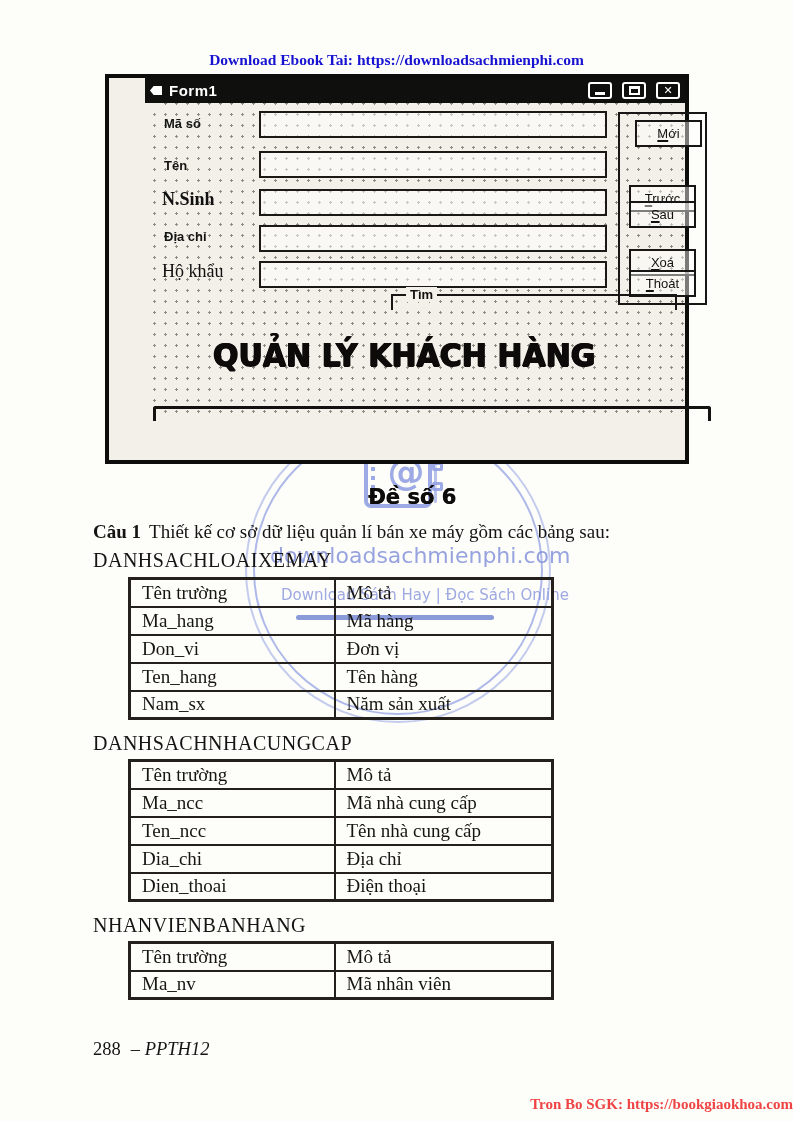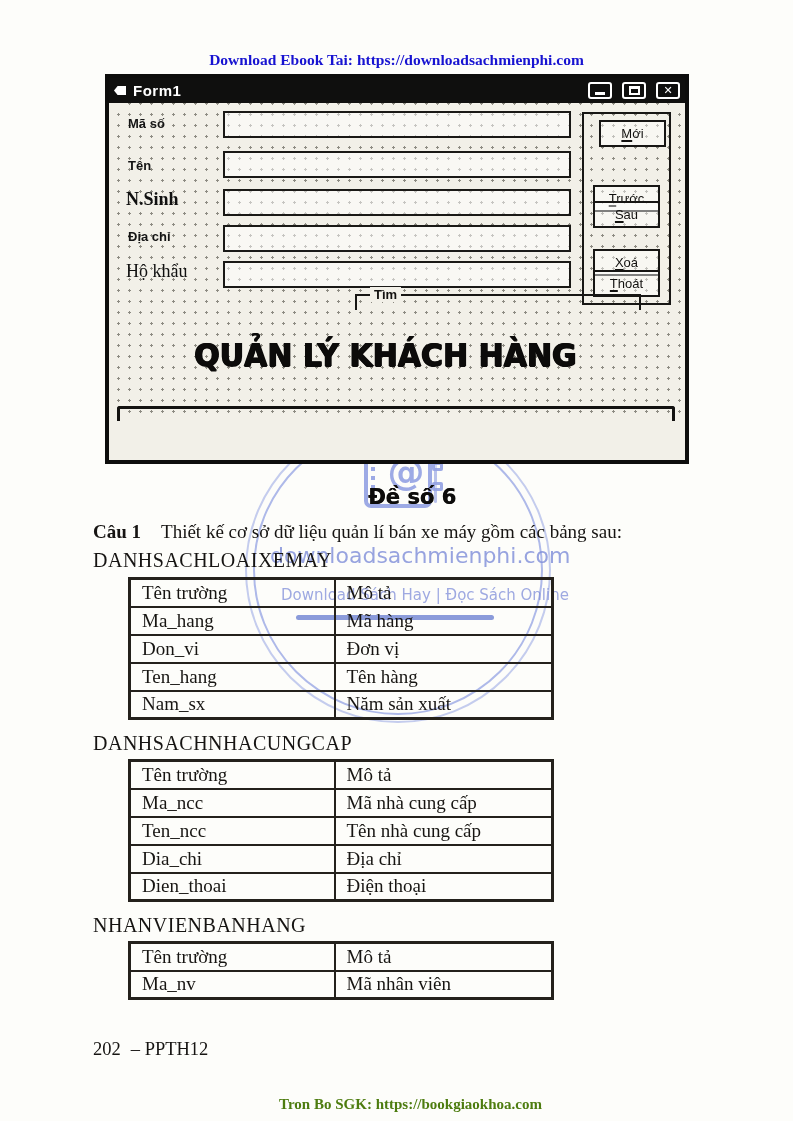--- a/index.html
+++ b/index.html
@@ -9,29 +9,29 @@
     background:#fdfdfa; overflow:hidden;
     font-family:"Liberation Serif", serif; color:#161412;
   }
   .layer-content { position:absolute; inset:0; z-index:1; }
   
   .header-link {
     position:absolute; top:3px; left:0; width:100%; text-align:center;
     font:bold 15.5px "Liberation Serif", serif; color:#1713d1;margin-top:48px;
   }
   .footer-left { position:absolute; left:93px; top:1039px; font:18.5px "Liberation Serif", serif; }
-  .footer-left .book-code { margin-left:10px; }
+  .footer-left .book-code { font-style:italic; margin-left:10px; }
   .footer-link {
-    position:absolute; top:1096px; left:0; width:100%; text-align:center;
-    font:bold 15px "Liberation Serif", serif; color:#4d7c0f;padding-left:28px;
+    position:absolute; top:1096px; left:0; width:100%; text-align:right;
+    font:bold 15px "Liberation Serif", serif; color:#ef4444;padding-left:28px;
   }
   
   .form-window {
     position:absolute; left:105px; top:74px; width:584px; height:390px;
-    border:4px solid #0d0d0c; background:#f2f0e8;
+    border:4px solid #0d0d0c; background:#f2f0e8;padding-left:36px;
   }
   .titlebar {
     height:25px; background:#0f0f0e; display:flex; align-items:center;
     padding:0 5px; gap:7px;
   }
   .form-icon {
     width:12px; height:9px; background:#fff; display:inline-block;
     clip-path:polygon(100% 0, 100% 100%, 30% 100%, 0 50%, 30% 0);
   }
   .title-text { color:#fff; font:bold 15px "Liberation Sans", sans-serif; letter-spacing:.5px; }
@@ -113,21 +113,21 @@
     font:15px "DejaVu Sans", sans-serif; color:rgba(125,140,216,.75); white-space:nowrap;
   }
   .wm-underline { position:absolute; left:296px; top:615px; width:198px; height:5px; border-radius:3px; background:rgba(110,130,210,.8); }
   
   .exam-heading {
     position:absolute; left:368px; top:485px;
     font:bold 21px "DejaVu Sans", sans-serif; color:#0d0c0b;
     text-shadow:.5px 0 currentColor;
   }
   .question-line { position:absolute; left:93px; top:521px; font:19px "Liberation Serif", serif; white-space:nowrap; }
-  .q-label { font-weight:bold; margin-right:20px; }
+  .q-label { font-weight:bold; margin-right:8px; }
   .section-heading { position:absolute; left:93px; font:20px "Liberation Serif", serif; letter-spacing:.5px; }
   .field-table { position:absolute; left:128px; border-collapse:collapse; border:3px solid #24211c; background:transparent; }
   .field-table td {
     border:2px solid #24211c; height:28px; padding:0 8px 0 11px;
     font:19px "Liberation Serif", serif; color:#171512; background:transparent;
   }
   .field-table td.c1 { width:205px; } .field-table td.c2 { width:218px; }
 </style>
 </head>
 <body>
@@ -280,18 +280,18 @@
             <td class="c2">Mô tả</td>
           </tr>
       <tr>
             <td class="c1">Ma_nv</td>
             <td class="c2">Mã nhân viên</td>
           </tr>
     </tbody>
       </table>
 
     <div class="footer-left">
-      <span>202</span><span class="book-code">– PPTH12</span>
+      <span>288</span><span class="book-code">– PPTH12</span>
     </div>
     <div class="footer-link">Tron Bo SGK: https://bookgiaokhoa.com</div>
 
   </div>
 </div>
 
 </body></html>

